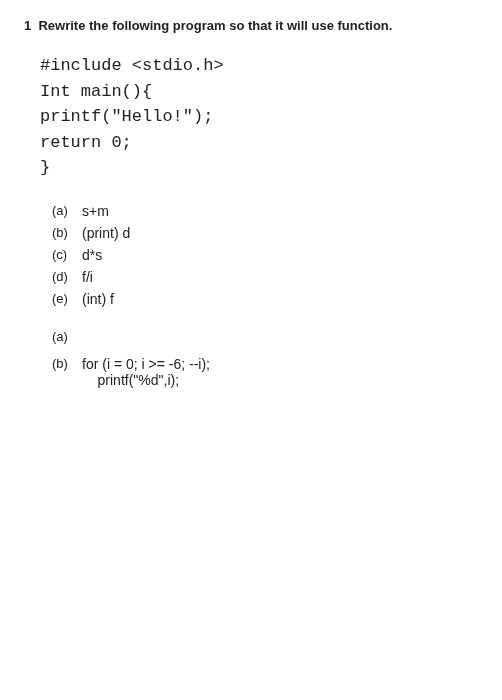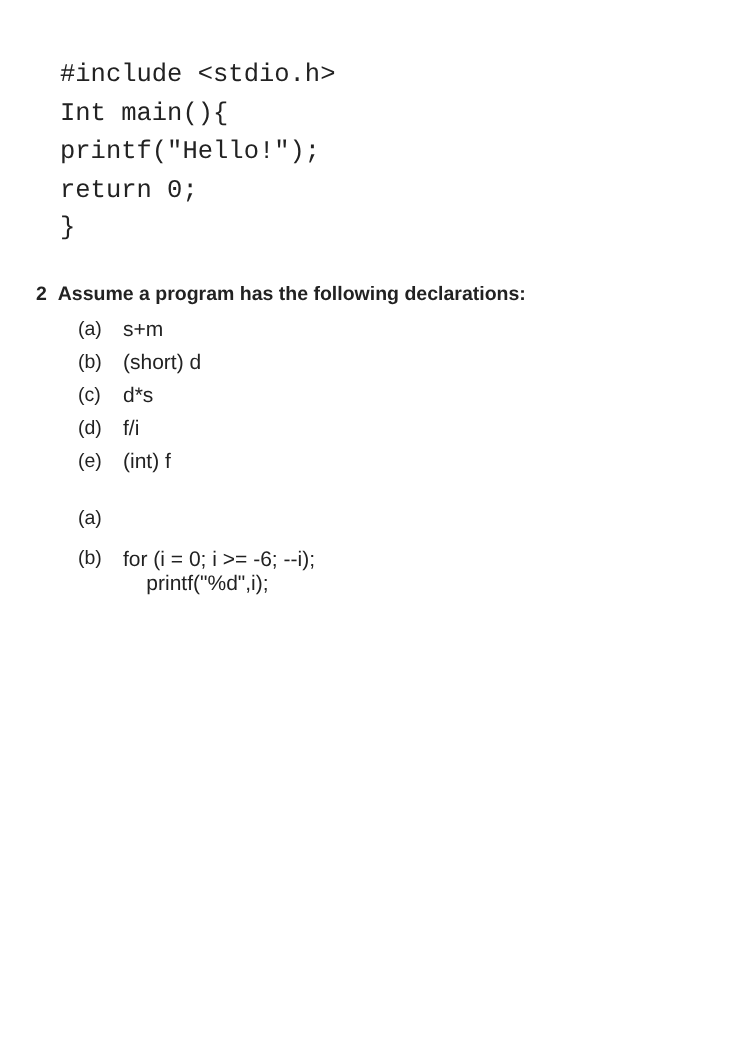--- a/index.html
+++ b/index.html
@@ -50,40 +50,40 @@
     }
     .answer-value {
       font-family: Liberation Sans, sans-serif;
       font-size: 14px;
     }
   </style>
 </head>
 <body>
 
 <div class="section">
+  <div class="section-title">
+    <span>1</span>
+    &nbsp;<span>Rewrite the following program so that it will use function.</span>
+  </div>
   <div class="code-block">#include &lt;stdio.h&gt;
 Int main(){
 printf("Hello!");
 return 0;
 }</div>
 </div>
 
 <div class="section">
-  <div class="section-title">
-    <span>2</span>
-    &nbsp;<span>Assume a program has the following declarations:</span>
-  </div>
   <div class="answer-list">
     <div class="answer-item">
       <span class="answer-label">(a)</span>
       <span class="answer-value">s+m</span>
     </div>
     <div class="answer-item">
       <span class="answer-label">(b)</span>
-      <span class="answer-value">(short) d</span>
+      <span class="answer-value">(print) d</span>
     </div>
     <div class="answer-item">
       <span class="answer-label">(c)</span>
       <span class="answer-value">d*s</span>
     </div>
     <div class="answer-item">
       <span class="answer-label">(d)</span>
       <span class="answer-value">f/i</span>
     </div>
     <div class="answer-item">

